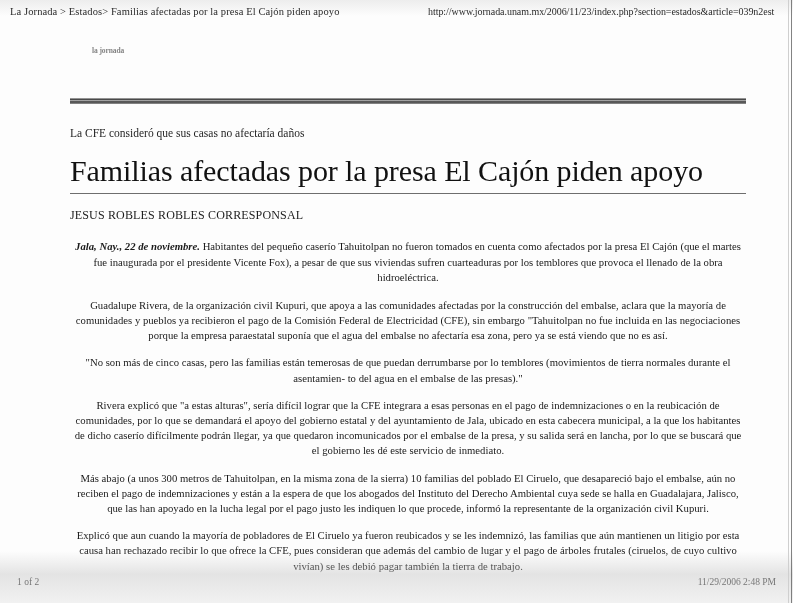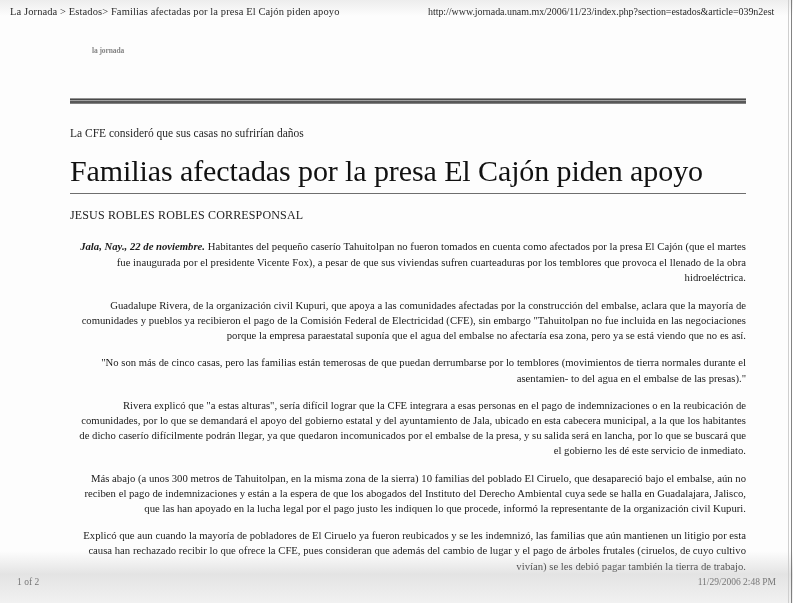--- a/index.html
+++ b/index.html
@@ -152,21 +152,21 @@
     font-size: 12px;
     letter-spacing: .15px;
     margin: 0 0 16px 0;
     color: #1c1c1c;
   }
 
   .para {
     font-size: 10.7px;
     line-height: 1.42;
     margin: 0 0 12px 0;
-    text-align: right;
+    text-align: center;
     color: #1a1a1a;
   }
   .para .dateline {
     font-style: italic;
     font-weight: bold;
   }
   .para.tight { margin-bottom: 13px; }
 
   
   .print-footer {
@@ -202,21 +202,21 @@
   </div>
 
   <div class="content">
 
     <div class="masthead">
       <div class="logo">la jornada</div>
     </div>
 
     <div class="rule-thick"></div>
 
-    <p class="kicker">La CFE consideró que sus casas no sufrirían daños</p>
+    <p class="kicker">La CFE consideró que sus casas no afectaría daños</p>
 
     <h1 class="headline">Familias afectadas por la presa El Cajón piden apoyo</h1>
     <div class="headline-rule"></div>
 
     <p class="byline">JESUS ROBLES ROBLES CORRESPONSAL</p>
 
     <p class="para tight"><span class="dateline">Jala, Nay., 22 de noviembre.</span><span> Habitantes del pequeño caserío Tahuitolpan no fueron tomados en cuenta como afectados por la presa El Cajón (que el martes fue inaugurada por el presidente Vicente Fox), a pesar de que sus viviendas sufren cuarteaduras por los temblores que provoca el llenado de la obra hidroeléctrica.</span></p>
 
     <p class="para">Guadalupe Rivera, de la organización civil Kupuri, que apoya a las comunidades afectadas por la construcción del embalse, aclara que la mayoría de comunidades y pueblos ya recibieron el pago de la Comisión Federal de Electricidad (CFE), sin embargo "Tahuitolpan no fue incluida en las negociaciones porque la empresa paraestatal suponía que el agua del embalse no afectaría esa zona, pero ya se está viendo que no es así.</p>
 

